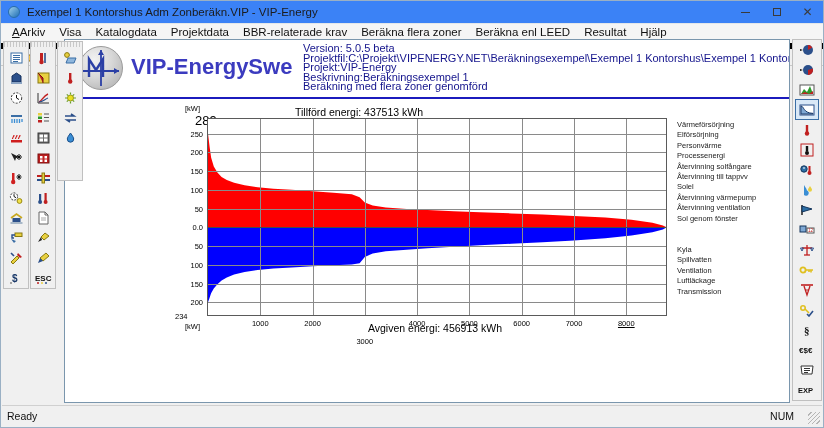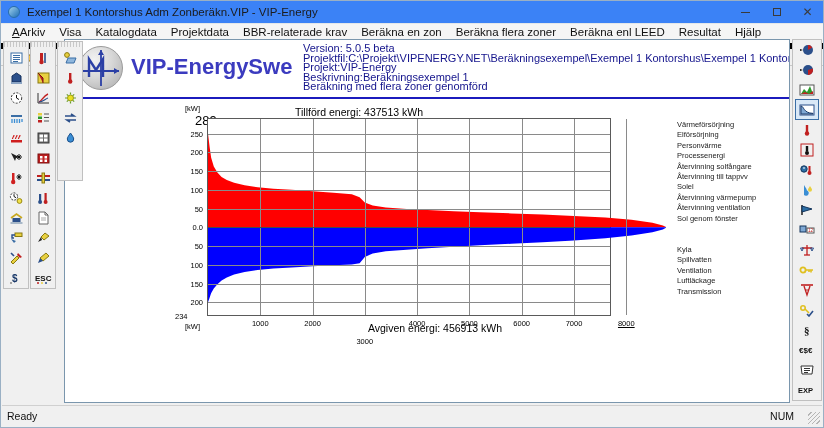--- a/index.html
+++ b/index.html
@@ -75,21 +75,21 @@
   .bluebar{position:absolute;left:0;right:0;top:57px;height:2px;background:#1b1bbd;}
 
   
   .chart{position:absolute;left:0;top:60px;right:0;bottom:0;}
   .chart-title{position:absolute;left:230px;top:6px;font-size:10.5px;color:#000;}
   .unit-top{position:absolute;left:120px;top:4px;font-size:7.5px;color:#000;}
   .unit-bot{position:absolute;left:120px;top:222px;font-size:7.5px;color:#000;}
   .ymax{position:absolute;left:110px;top:13px;font-size:13px;padding-left:20px;}
   .ymin{position:absolute;left:110px;top:212px;font-size:7.5px;}
 
-  .plot{position:absolute;left:142px;top:18px;width:404px;height:198px;
+  .plot{position:absolute;left:142px;top:18px;width:460px;height:198px;
         background:#fff;border:1px solid #5a5a5a;box-sizing:border-box;}
   .grid-h{position:absolute;left:0;right:0;height:1px;background:#8a8a8a;}
   .grid-v{position:absolute;top:0;bottom:0;width:1px;background:#8a8a8a;}
   .ylab{position:absolute;right:calc(100% + 5px);font-size:7.5px;
         transform:translateY(-50%);white-space:nowrap;}
   .xlab{position:absolute;top:100%;margin-top:4px;font-size:7.5px;
         transform:translateX(-50%);white-space:nowrap;}
   .zeroline{position:absolute;left:0;right:0;height:1px;background:#4a4a4a;}
 
   .legend{position:absolute;font-size:7.5px;line-height:10.4px;color:#222;}
@@ -131,21 +131,20 @@
         </div>
     </div>
   </div>
 
   <div class="menubar">
     <div class="menu-item"><u>A</u><span>Arkiv</span></div>
     <div class="menu-item"><span>Visa</span></div>
     <div class="menu-item"><span>Katalogdata</span></div>
     <div class="menu-item"><span>Projektdata</span></div>
     <div class="menu-item"><span>BBR-relaterade krav</span></div>
-    <div class="menu-item"><span>Beräkna en zon</span></div>
     <div class="menu-item"><span>Beräkna flera zoner</span></div>
     <div class="menu-item"><span>Beräkna enl LEED</span></div>
     <div class="menu-item"><span>Resultat</span></div>
     <div class="menu-item"><span>Hjälp</span></div>
   </div>
 
   <div class="toolbar">
     <div class="tbtn">
       <svg width="12" height="12" viewBox="0 0 12 12">
           <path d="M2 1h5l3 3v7H2z" fill="#fff" stroke="#1b4f8a" stroke-width="1"></path>

